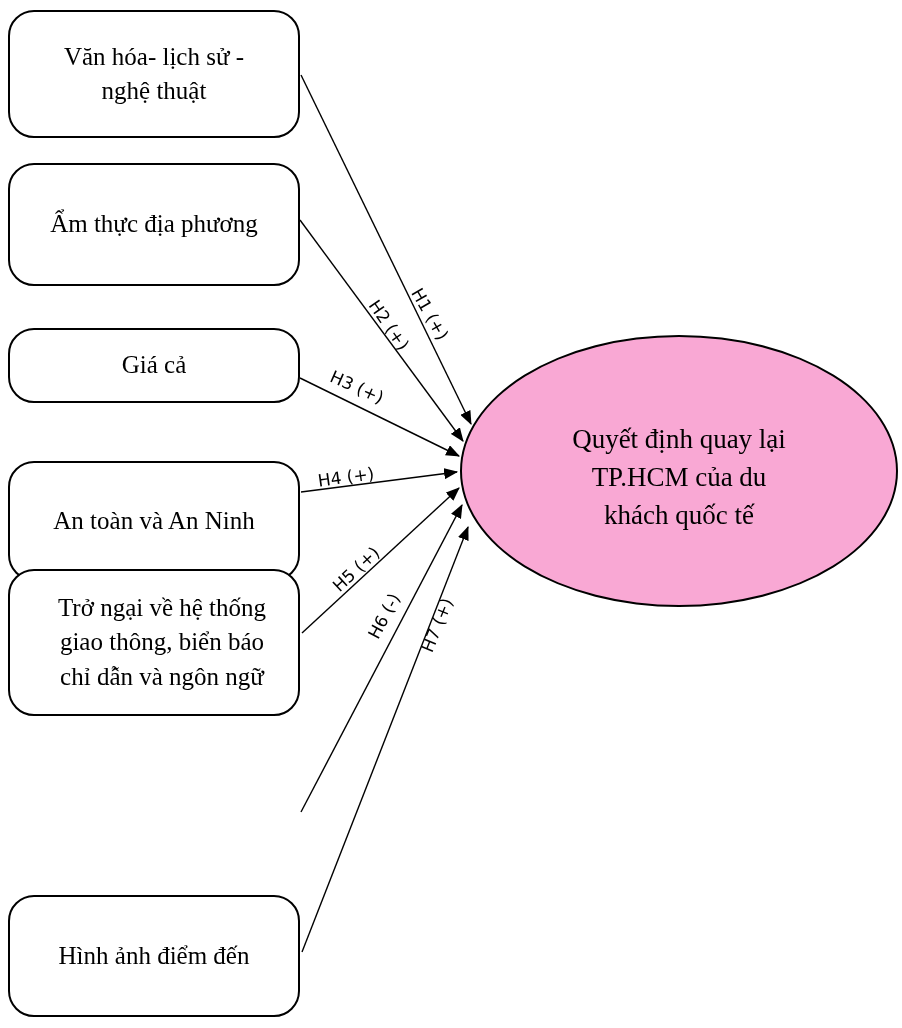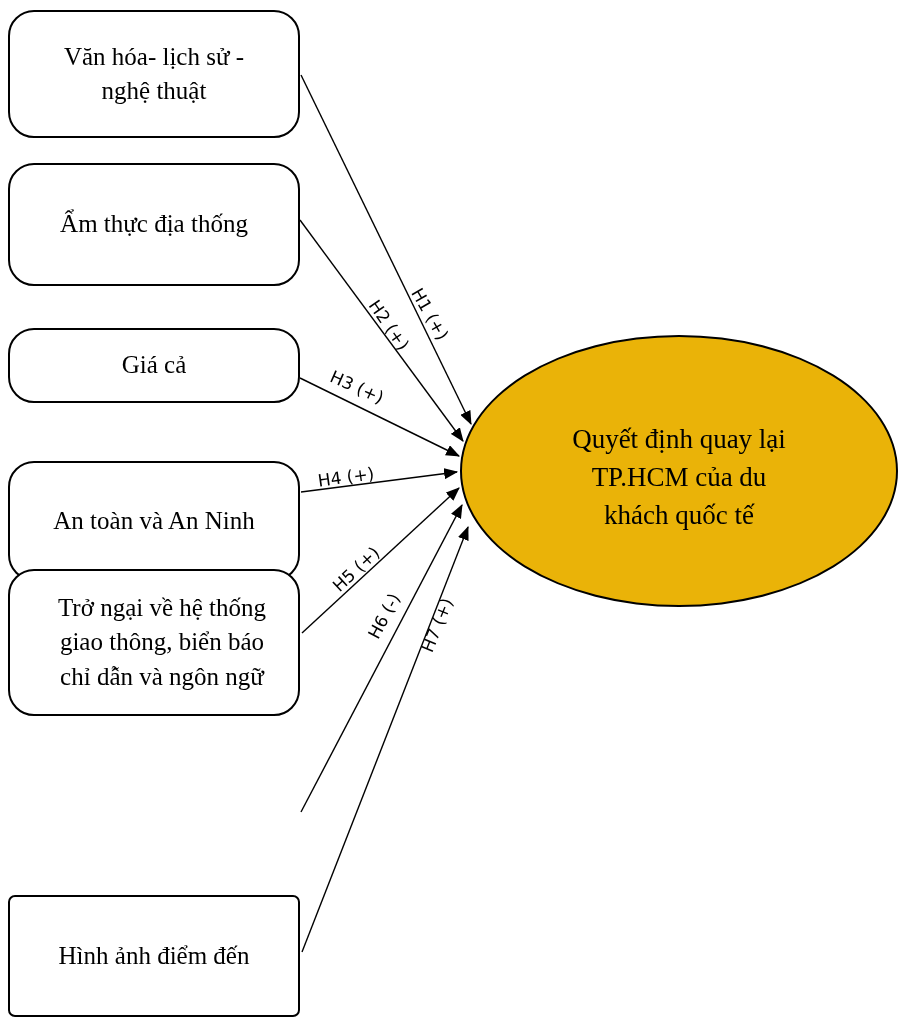--- a/index.html
+++ b/index.html
@@ -43,21 +43,21 @@
   }
   .outcome-ellipse {
     position: absolute;
     left: 460px;
     top: 335px;
     width: 438px;
     height: 272px;
     box-sizing: border-box;
     border: 2.25px solid #000000;
     border-radius: 50%;
-    background: #eab308;
+    background: #f9a8d4;
     display: flex;
     align-items: center;
     justify-content: center;
     text-align: center;
   }
   .outcome-ellipse .ellipse-label {
     white-space: pre-line;
     font-size: 27px;
     line-height: 1.4;
     color: #000000;
@@ -72,21 +72,21 @@
     white-space: nowrap;
     pointer-events: none;
   }
   
   .box-1 { top: 10px;  height: 128px; }
   .box-2 { top: 163px; height: 123px; }
   .box-3 { top: 328px; height: 75px; text-align: right;  }
   .box-4 { top: 461px; height: 120px;  }
   .box-5 { top: 569px; height: 147px; padding-left: 16px; }
   .box-6 { top: 761px; height: 106px; }
-  .box-7 { top: 895px; height: 122px; border-radius: 7px; }
+  .box-7 { top: 895px; height: 122px; }
   
   .hl-1 { left: 430px; top: 314px; --rot: 60deg; }
   .hl-2 { left: 389px; top: 325px; --rot: 55deg; }
   .hl-3 { left: 357px; top: 387px; --rot: 24deg; }
   .hl-4 { left: 346px; top: 477px; --rot: -8deg; }
   .hl-5 { left: 356px; top: 569px; --rot: -43deg; }
   .hl-6 { left: 384px; top: 616px; --rot: -62deg; }
   .hl-7 { left: 437px; top: 625px; --rot: -68deg; }
 </style>
 </head>
@@ -107,21 +107,21 @@
     <line x1="302" y1="633" x2="459" y2="488" stroke="#000000" stroke-width="1.4" marker-end="url(#arrowhead)"></line>
     <line x1="301" y1="812" x2="462" y2="505" stroke="#000000" stroke-width="1.4" marker-end="url(#arrowhead)"></line>
     <line x1="302" y1="952" x2="468" y2="527" stroke="#000000" stroke-width="1.4" marker-end="url(#arrowhead)"></line>
   </svg>
 
   <div class="factor-box box-1">
     <span class="box-label">Văn hóa- lịch sử -
 nghệ thuật</span>
   </div>
   <div class="factor-box box-2">
-    <span class="box-label">Ẩm thực địa thống</span>
+    <span class="box-label">Ẩm thực địa phương</span>
   </div>
   <div class="factor-box box-3">
     <span class="box-label">Giá cả</span>
   </div>
   <div class="factor-box box-4">
     <span class="box-label">An toàn và An Ninh</span>
   </div>
   <div class="factor-box box-5">
     <span class="box-label">Trở ngại về hệ thống
 giao thông, biển báo

